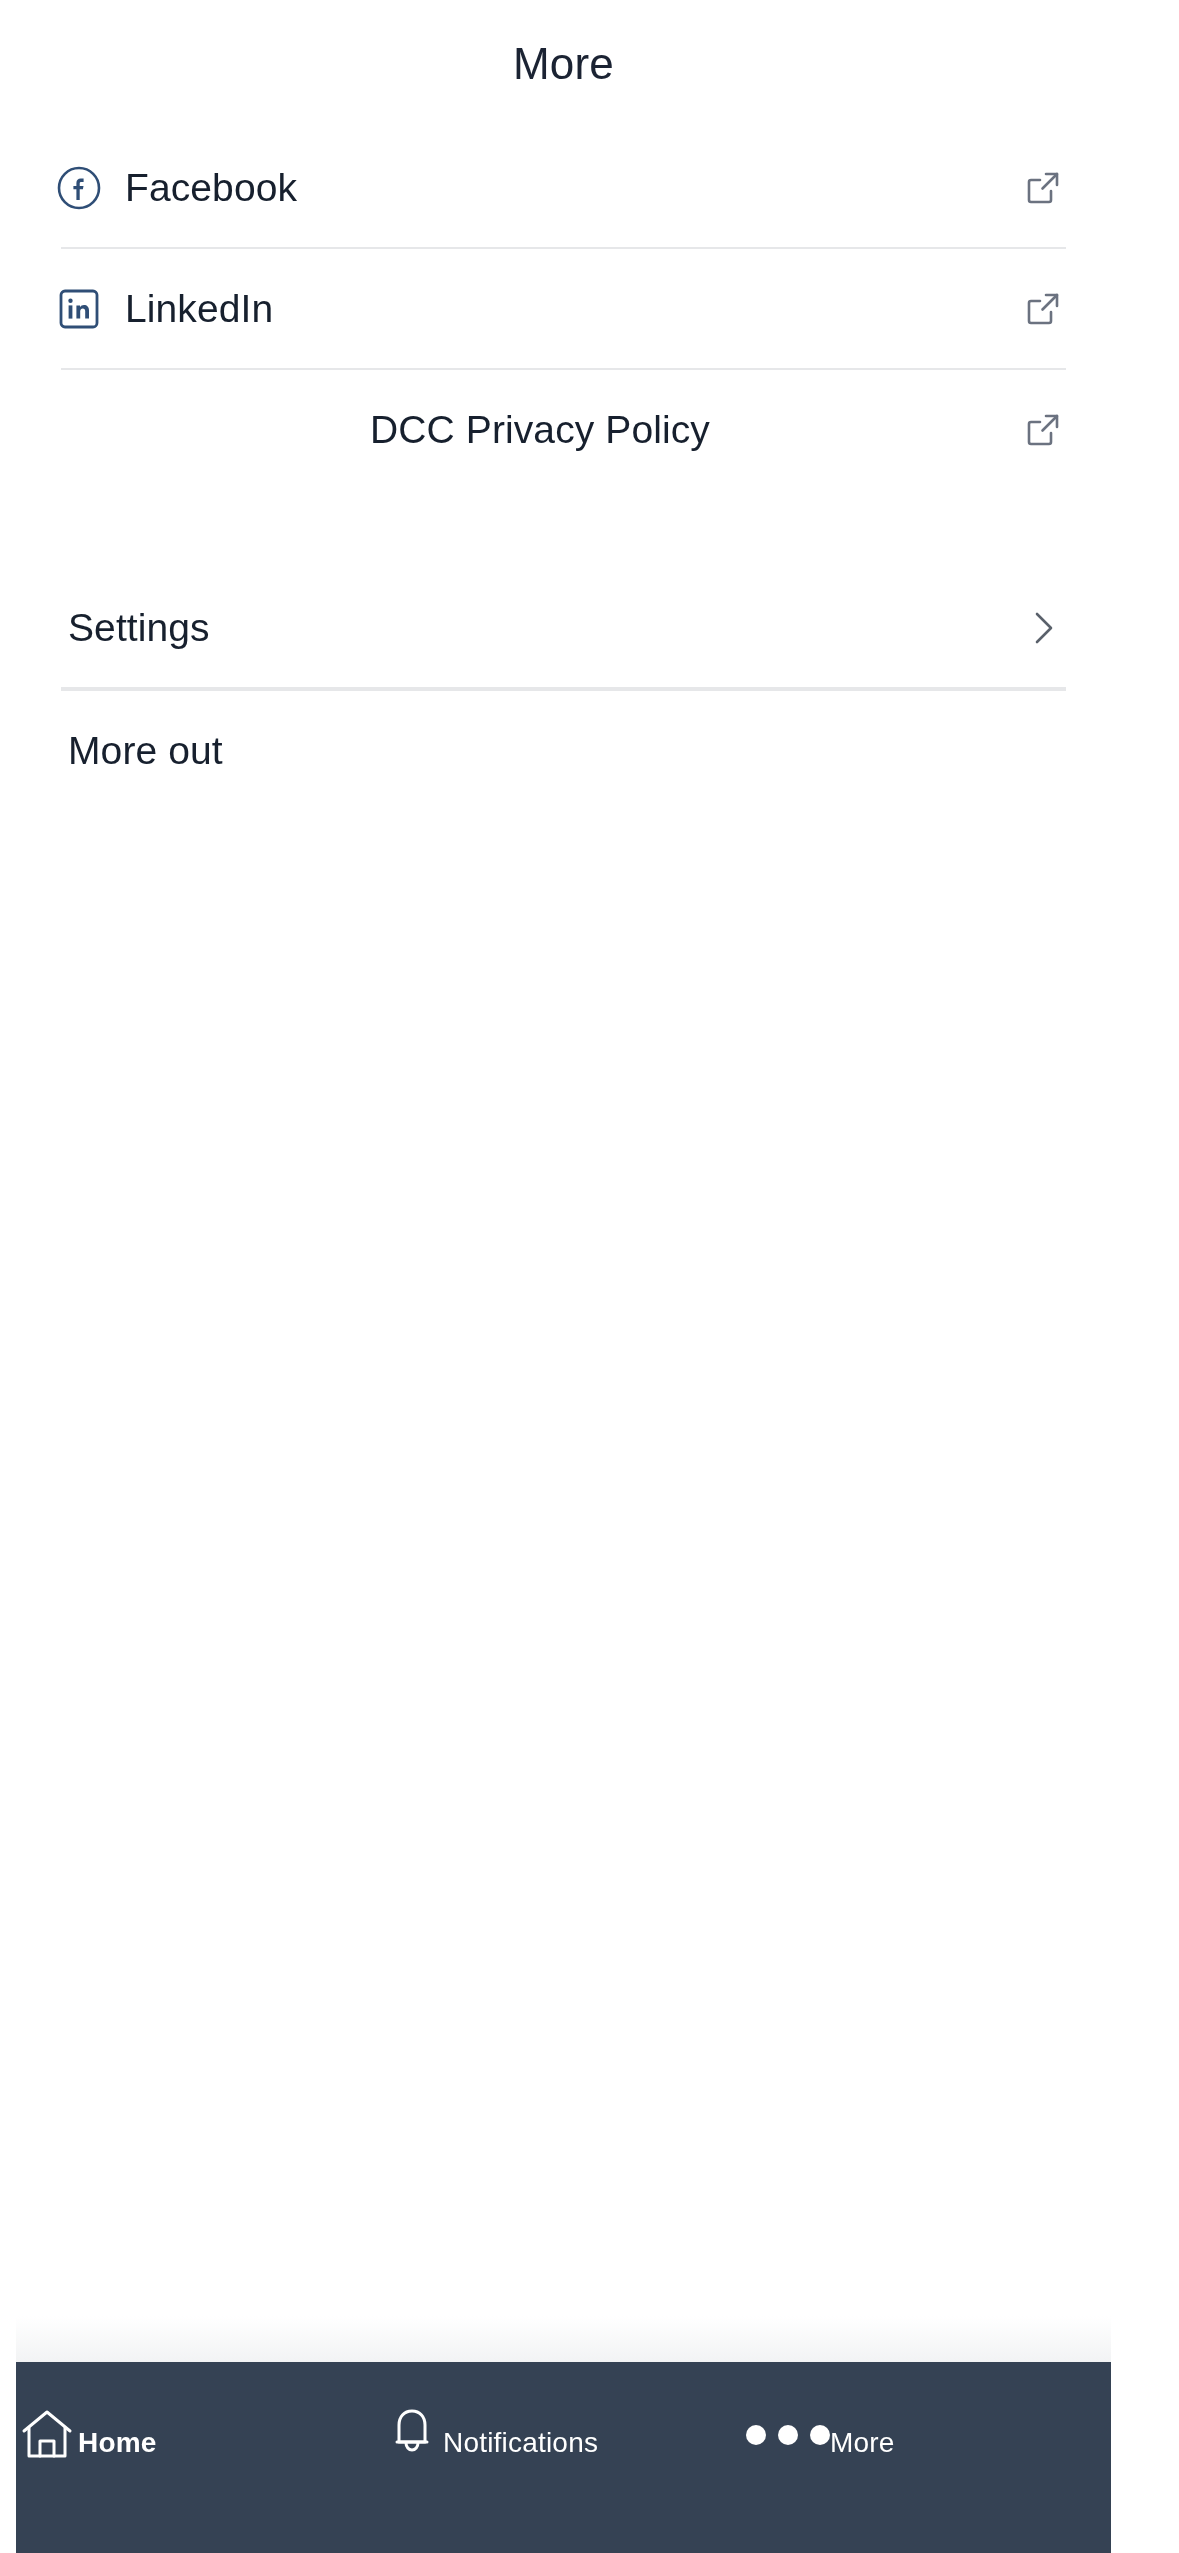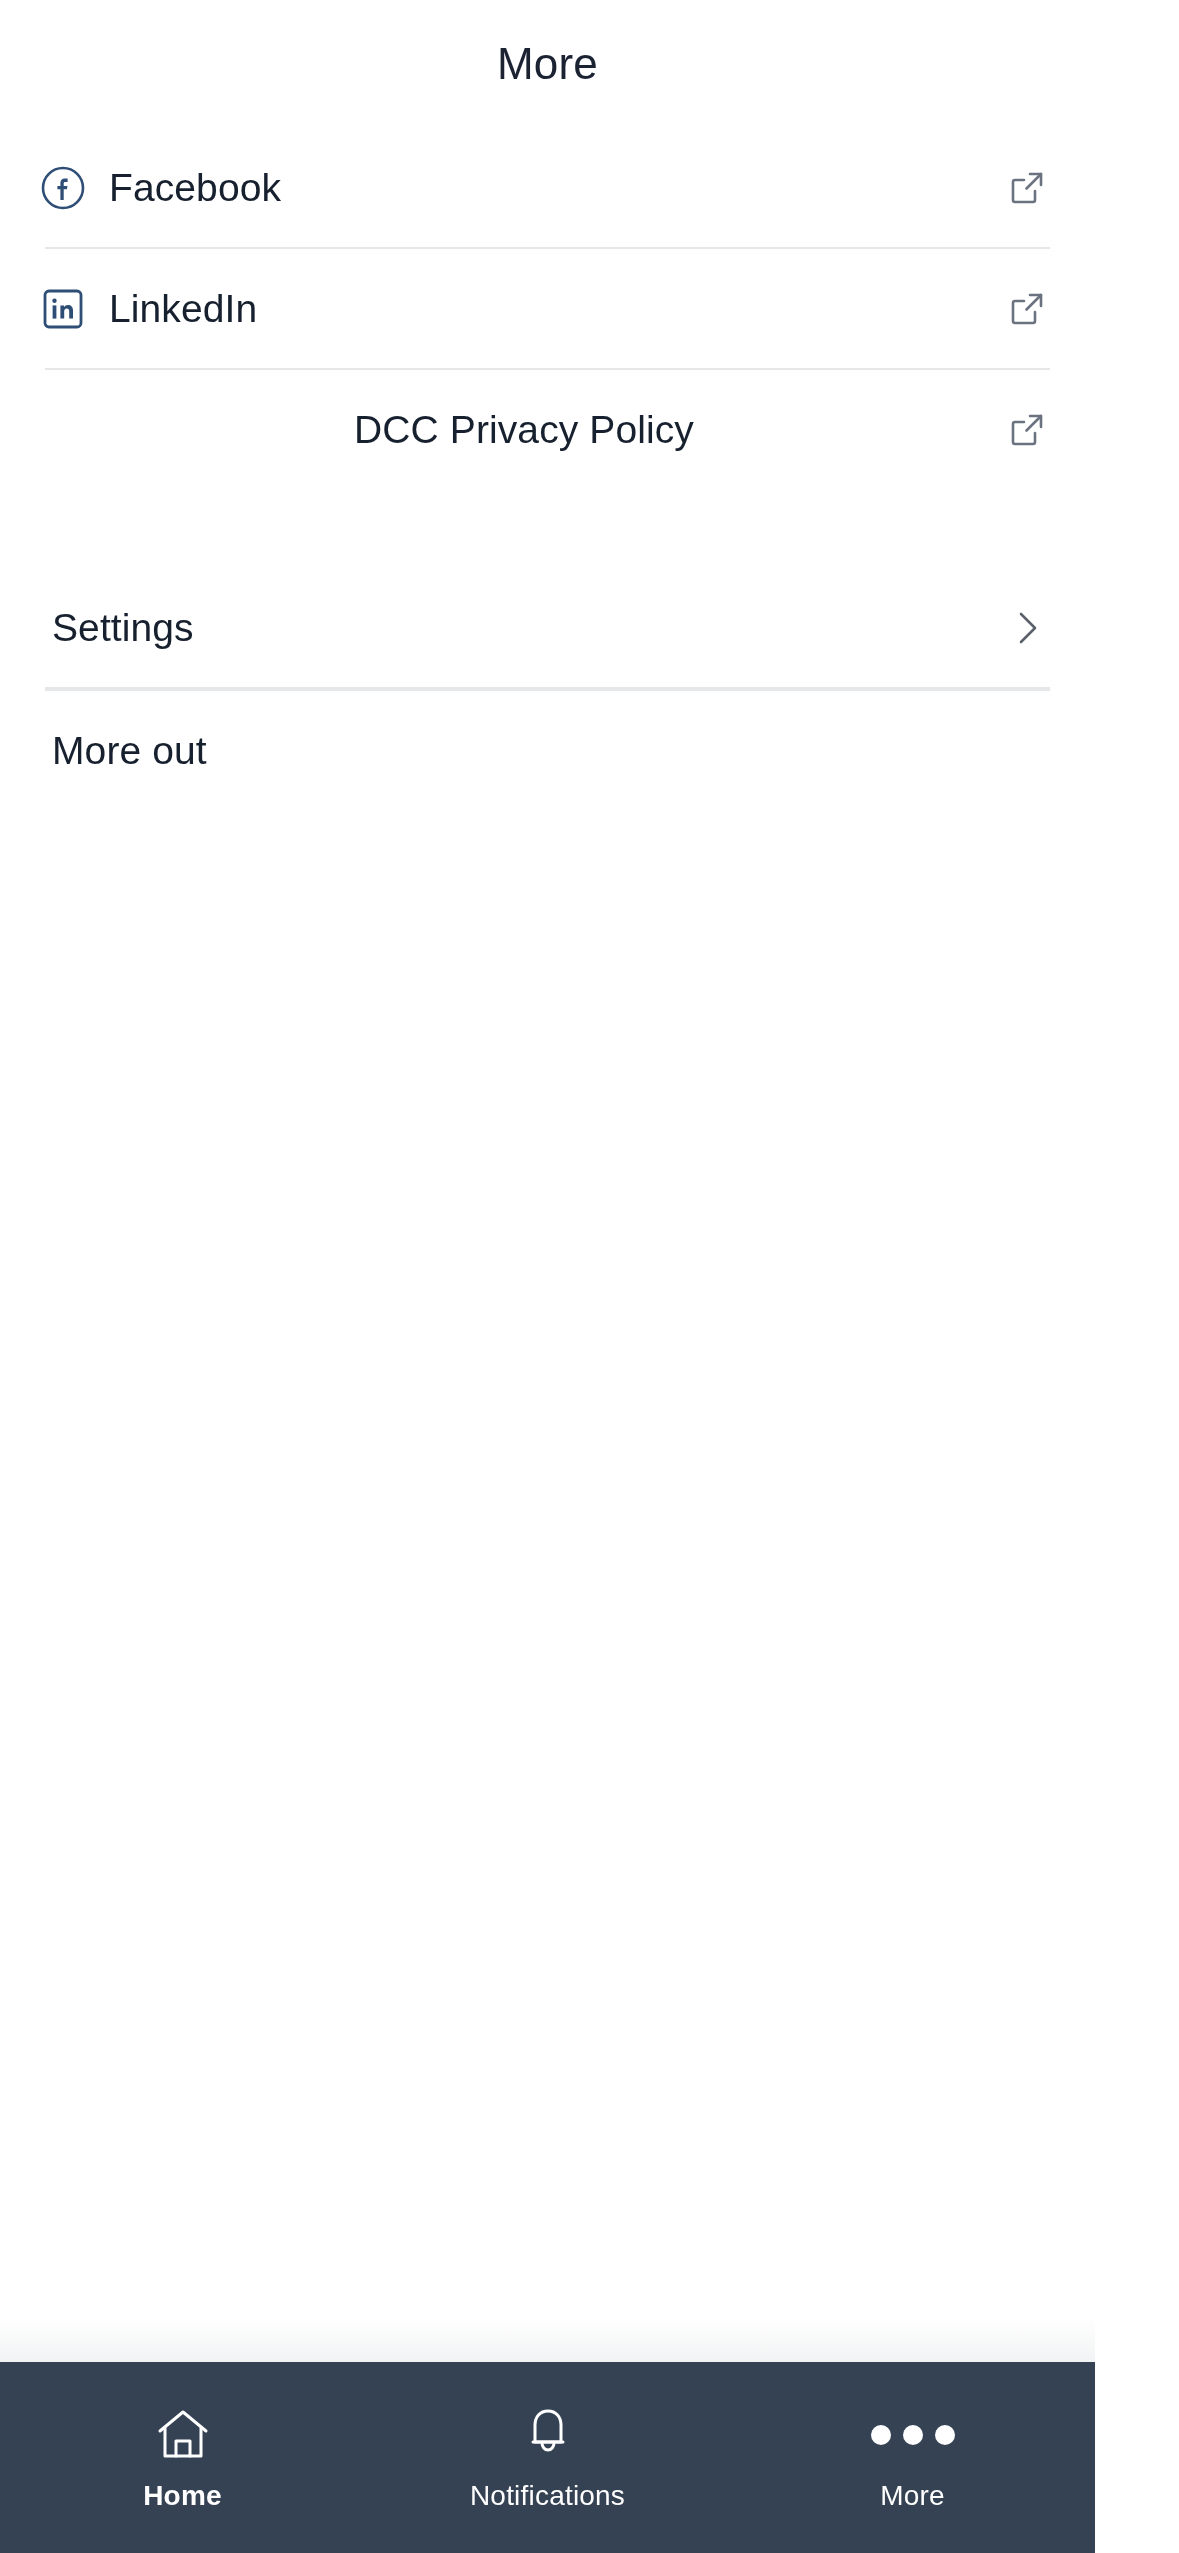--- a/index.html
+++ b/index.html
@@ -7,20 +7,21 @@
     width:1179px; height:2553px;
     background:#ffffff;
     font-family:"Liberation Sans", sans-serif;
     -webkit-font-smoothing:antialiased;
   }
   #screen {
     position:relative;
     width:1095px; height:2553px;
     background:#ffffff;
     overflow:hidden;
+    margin-left:16px;
   }
 
   
   .header {
     position:absolute;
     top:0; left:0; right:0;
     height:128px;
     display:flex;
     align-items:center;
     justify-content:center;
@@ -94,21 +95,21 @@
     position:absolute;
     left:0; right:0;
     top:2362px; bottom:0;
     background:#354254;
     display:flex;
     align-items:flex-start;
   }
   .nav-item {
     flex:1 1 0;
     display:flex;
-    flex-direction:column;
+    flex-direction:row;
     align-items:center;
     padding-top:42px;
     color:#ffffff;
   }
   .nav-icon {
     height:62px;
     display:flex; align-items:center; justify-content:center;
     margin-bottom:16px;
   }
   .nav-label {

